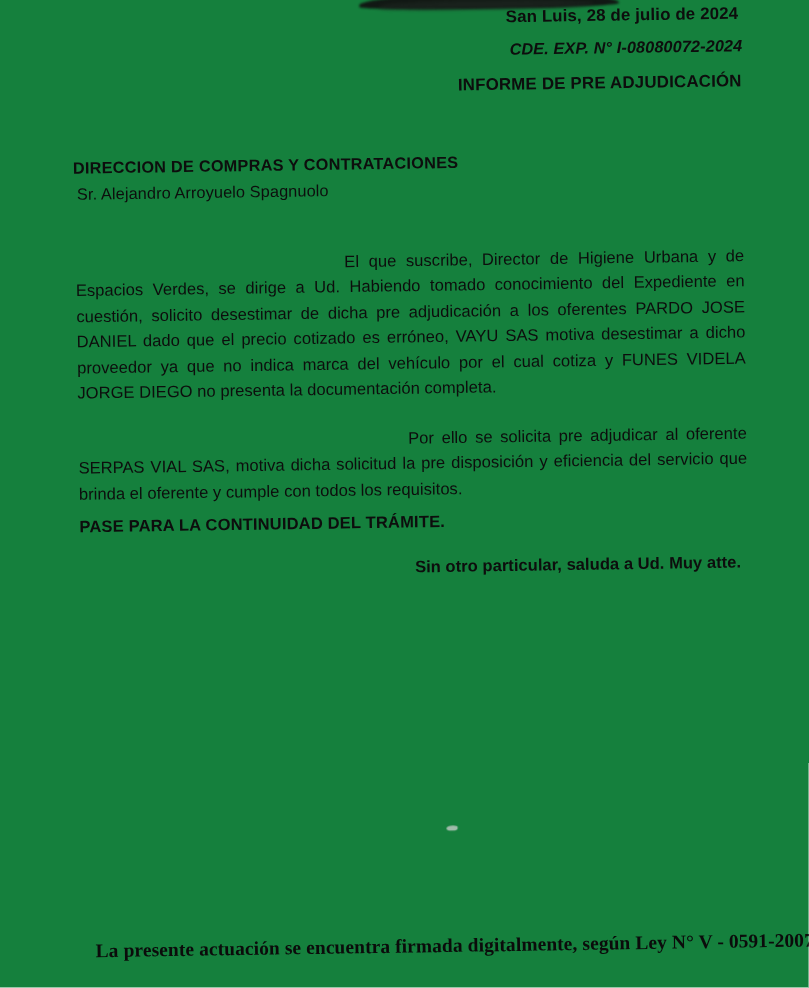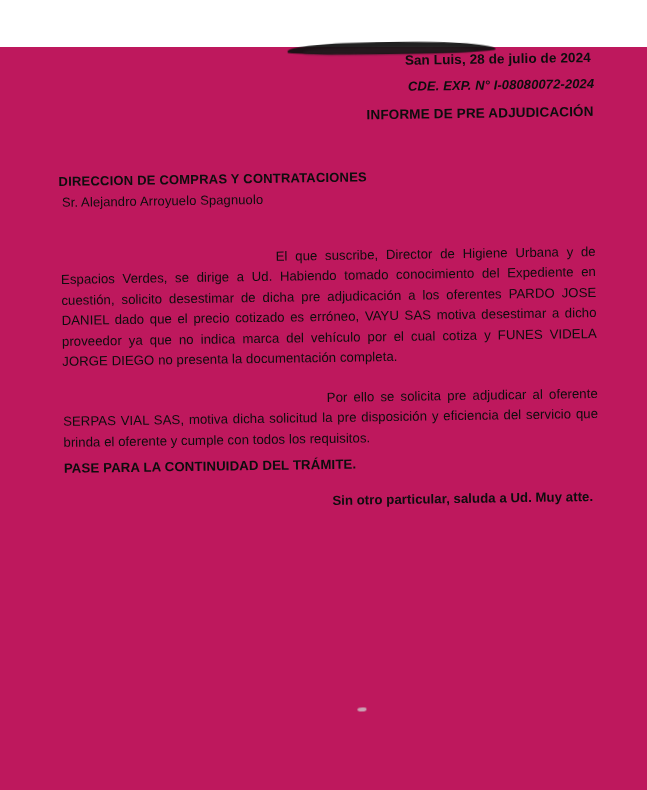--- a/index.html
+++ b/index.html
@@ -15,22 +15,21 @@
     position: relative;
     font-family: "Liberation Sans", sans-serif;
     color: #0d0d0d;
     -webkit-font-smoothing: antialiased;
   }
 
   
   #scan-page {
     position: absolute;
     inset: 0;
-    background: #be185d;
-    margin-top: 47px;
+    background: #15803d;
   }
 
   
   #scan-content {
     position: absolute;
     inset: 0;
     transform: rotate(-0.85deg);
     transform-origin: 50% 40%;
   }
 

